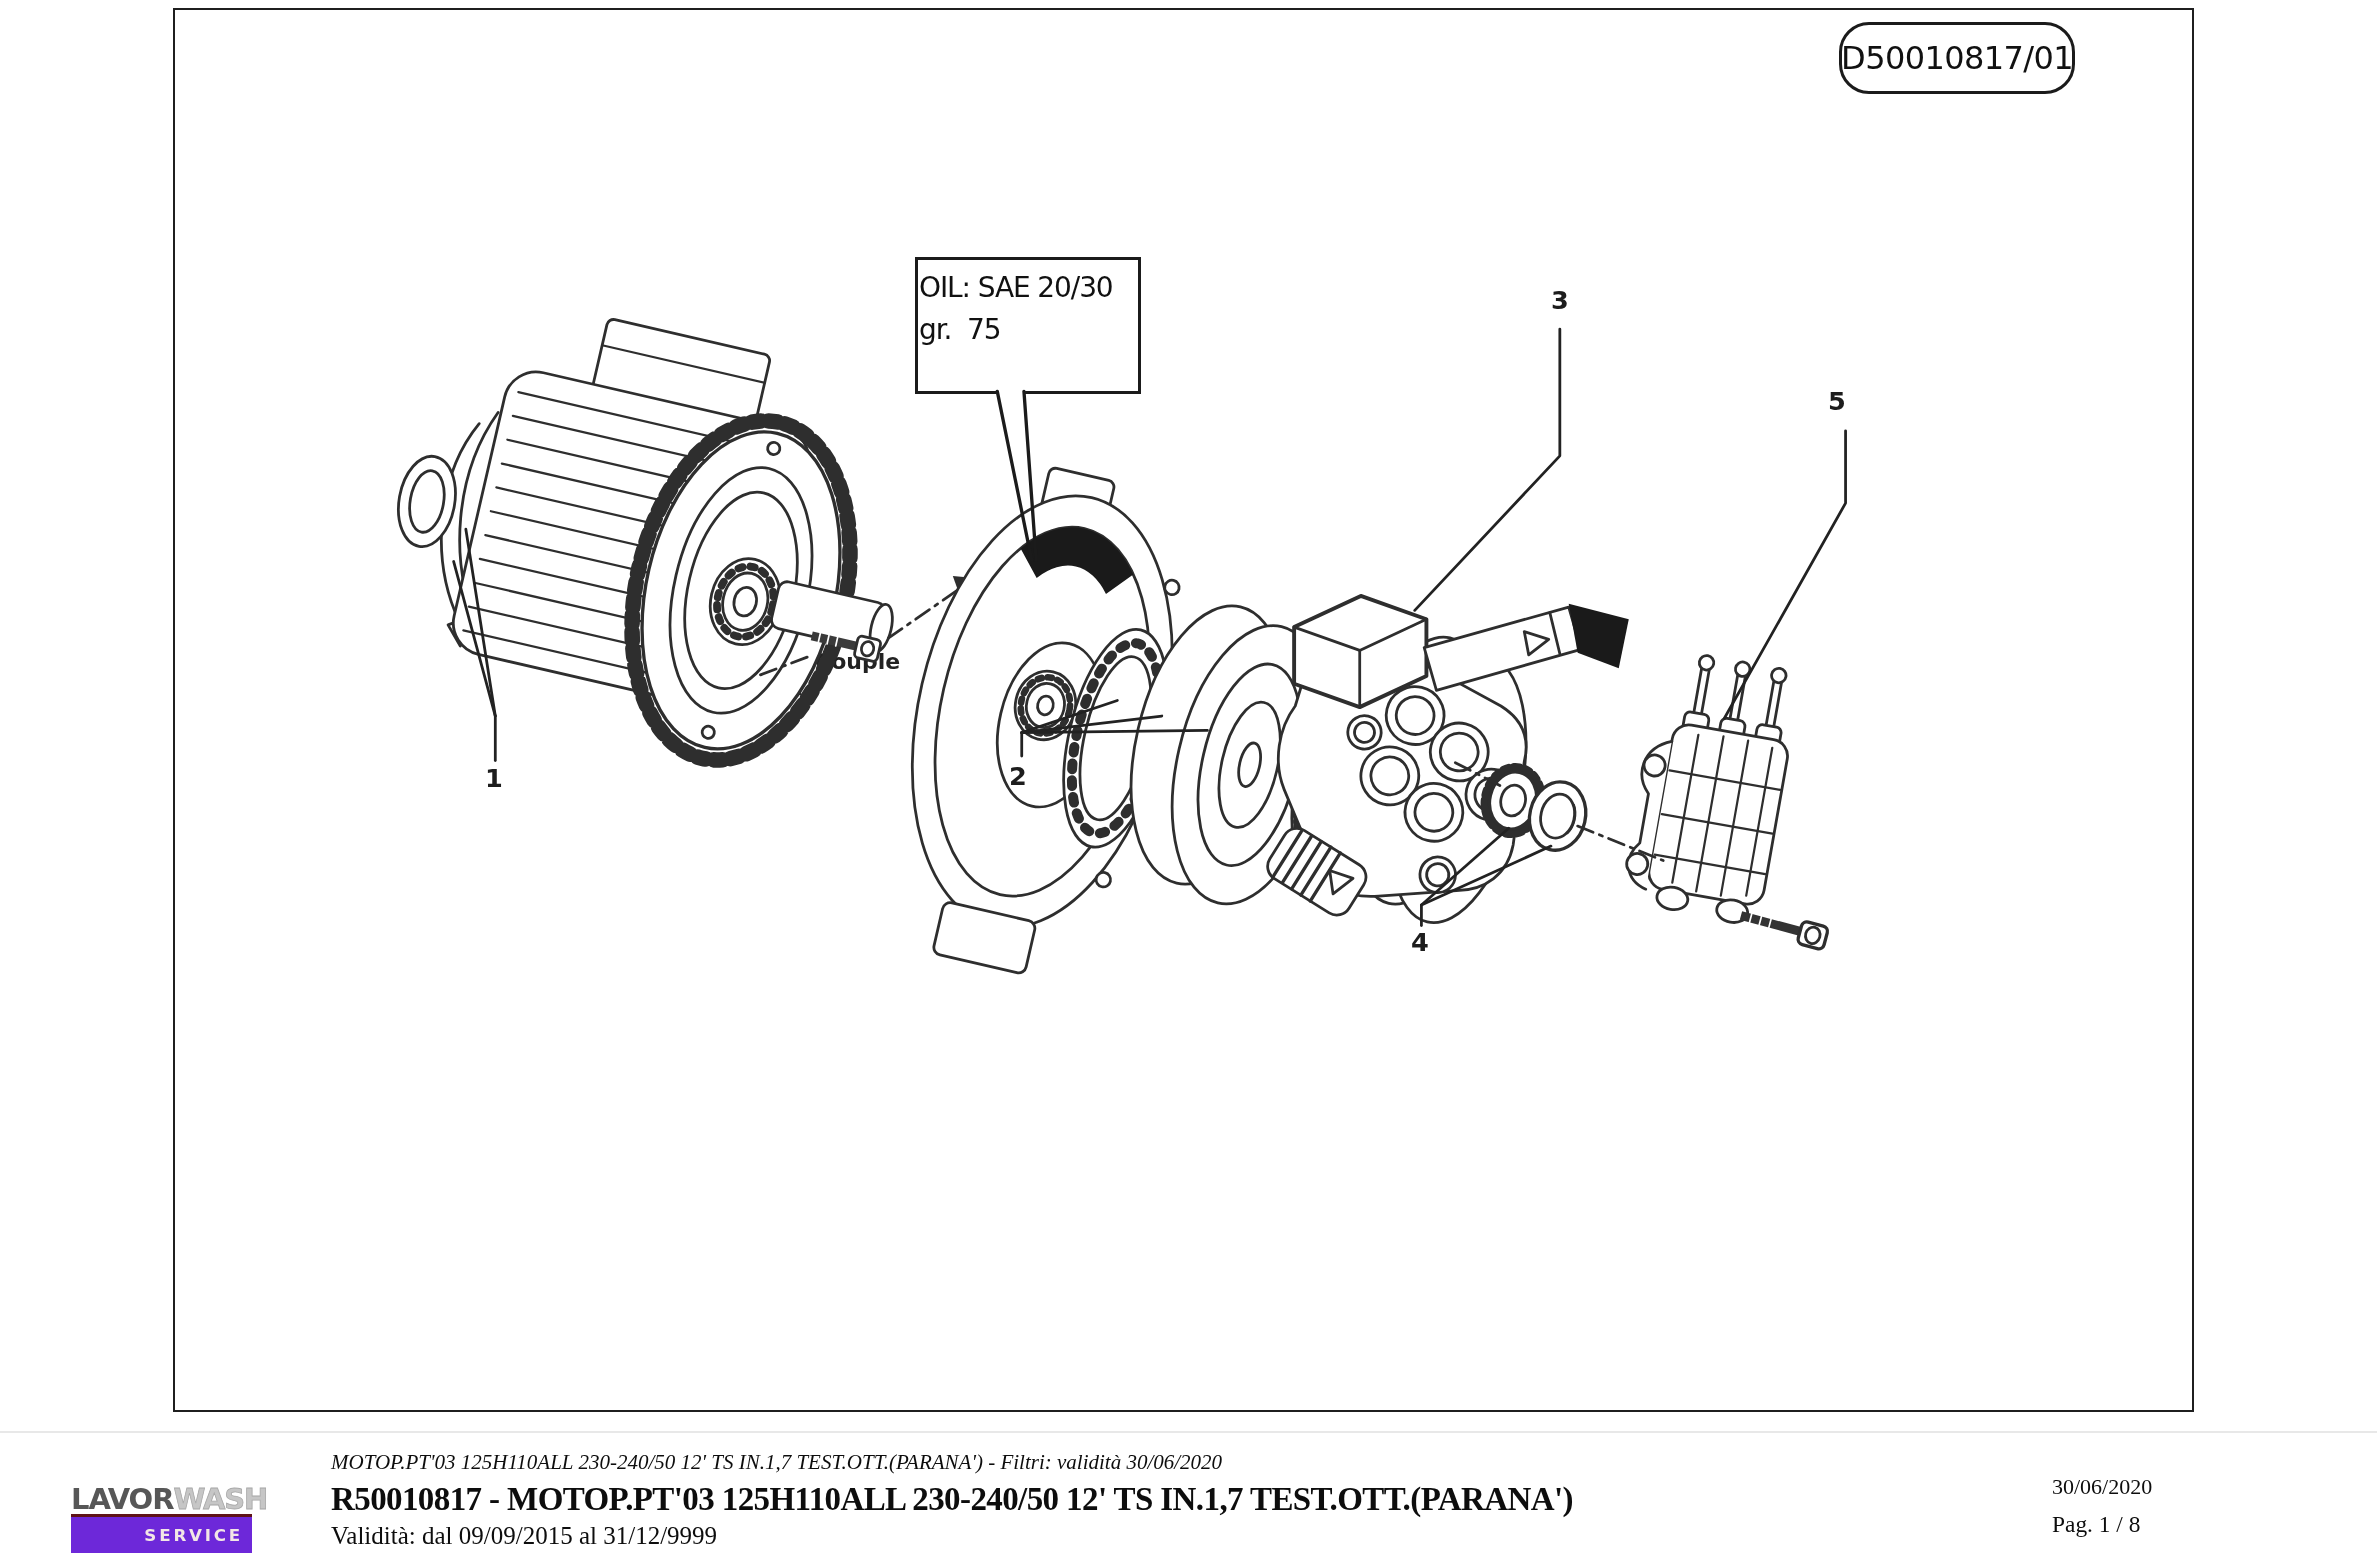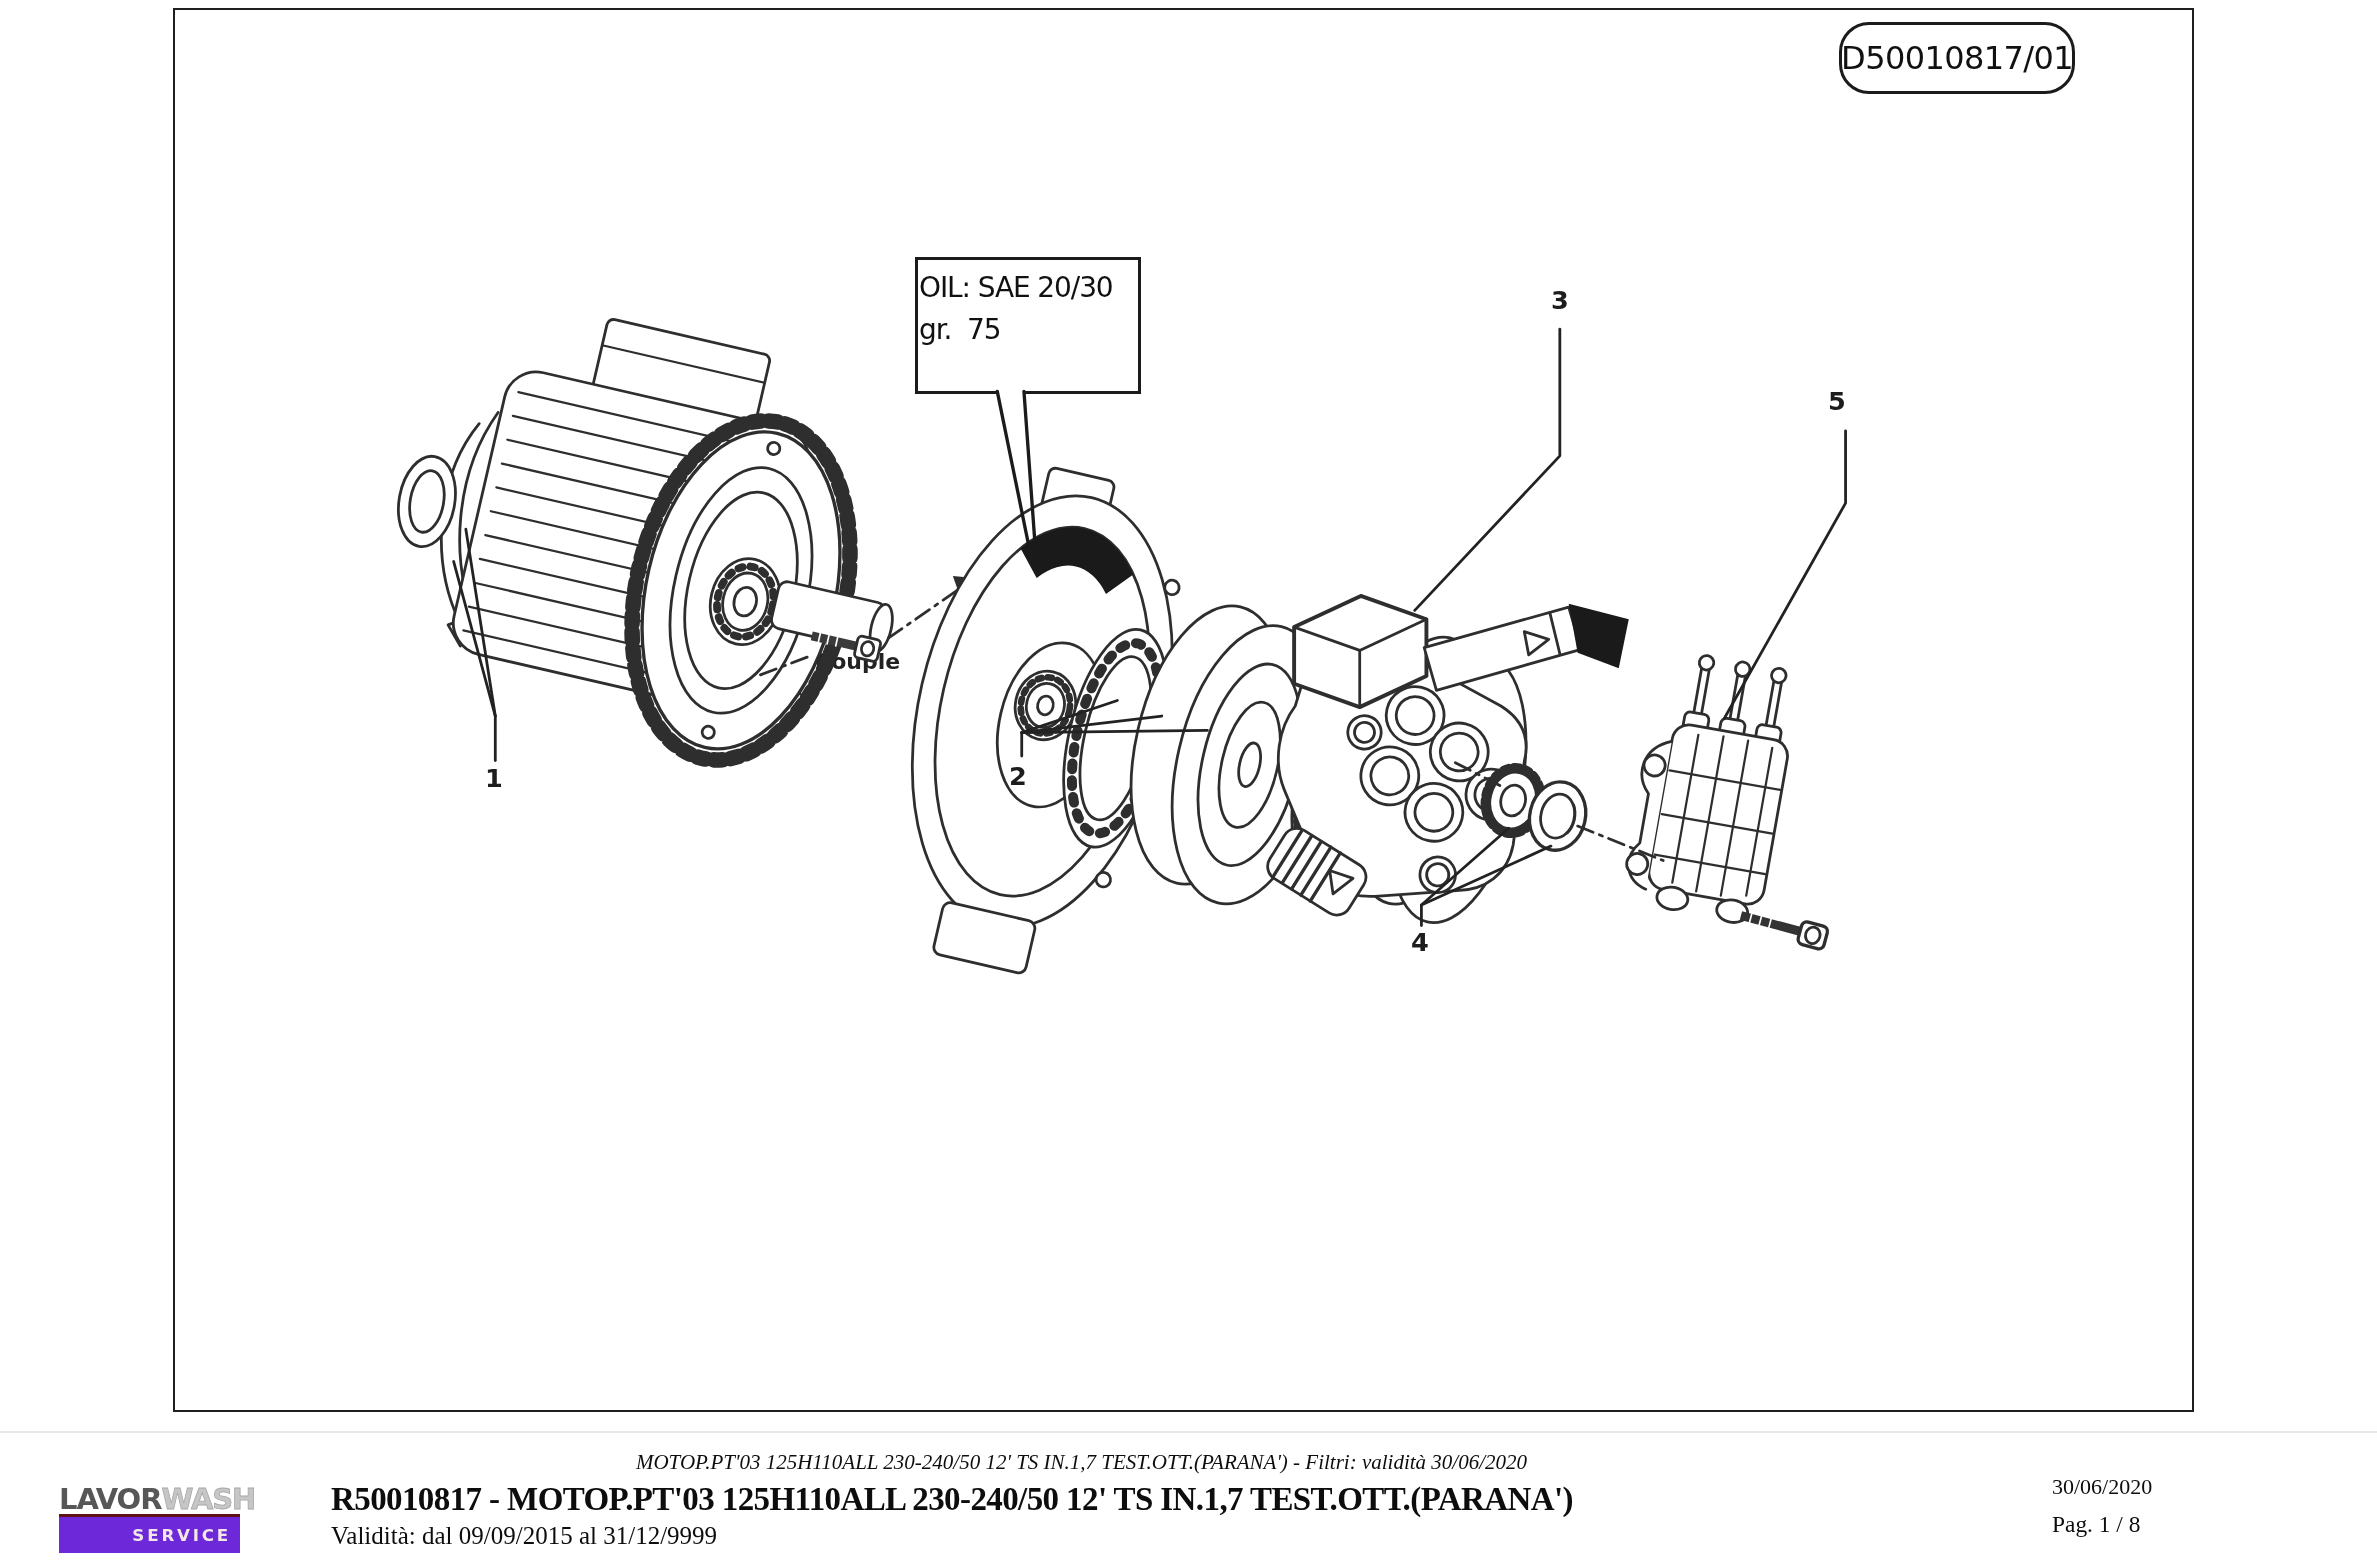--- a/index.html
+++ b/index.html
@@ -21,28 +21,28 @@
   
   #torque{left:723px;top:649px;z-index:2;font-size:22px;line-height:26px;font-weight:600;color:#222;}
   
   .callout{z-index:4;font-size:25.6px;font-weight:600;color:#1d1d1d;}
   #c1{left:485px;top:763px;} #c2{left:1009px;top:761px;} #c3{left:1551px;top:285px;}
   #c4{left:1411px;top:927px;} #c5{left:1828px;top:386px;}
   
   #draw{left:0;top:0;width:2377px;height:1566px;z-index:3;pointer-events:none;}
   
   #sep{left:0;top:1431px;width:2377px;height:2.2px;background:#e8e8e8;z-index:1;}
-  #logo{left:59px;top:1486px;z-index:2;width:178px;}
+  #logo{left:71px;top:1486px;z-index:2;width:178px;}
   #logo .top{font-size:29px;font-weight:800;letter-spacing:-1.1px;line-height:27px;white-space:nowrap;}
   #logo .p1{color:#575757;} #logo .p2{color:#c6c6c6;-webkit-text-stroke:0.8px #a8a8a8;}
   #logo .bar{margin-top:1.1px;width:172px;height:36px;background:#6d28d9;border-top:3.9px solid #5f1317;
              box-sizing:content-box;display:flex;align-items:center;justify-content:flex-end;padding-right:9px;}
   #logo .svc{font-size:16.7px;font-weight:800;letter-spacing:2.8px;color:#f3e6e6;}
   #ftext{left:331px;top:1450px;width:1501px;z-index:2;font-family:"Liberation Serif",serif;color:#0d0d0d;}
-  #ftext .fl1{font-style:italic;font-size:21px;line-height:24.5px;text-align:center;}
+  #ftext .fl1{font-style:italic;font-size:21px;line-height:24.5px;}
   #ftext .fl2{font-weight:bold;font-size:33px;line-height:37px;margin-top:6.7px;letter-spacing:-0.6px;}
   #ftext .fl3{font-size:25px;line-height:23.4px;margin-top:5.6px;}
   #fright{left:2052px;top:1475px;width:234px;z-index:2;font-family:"Liberation Serif",serif;color:#0d0d0d;}
   #fright .date{font-size:22px;line-height:24.5px;}
   #fright .pag{font-size:23.4px;line-height:25.6px;margin-top:12.2px;}
 </style>
 </head>
 <body>
 
 <div id="page">

